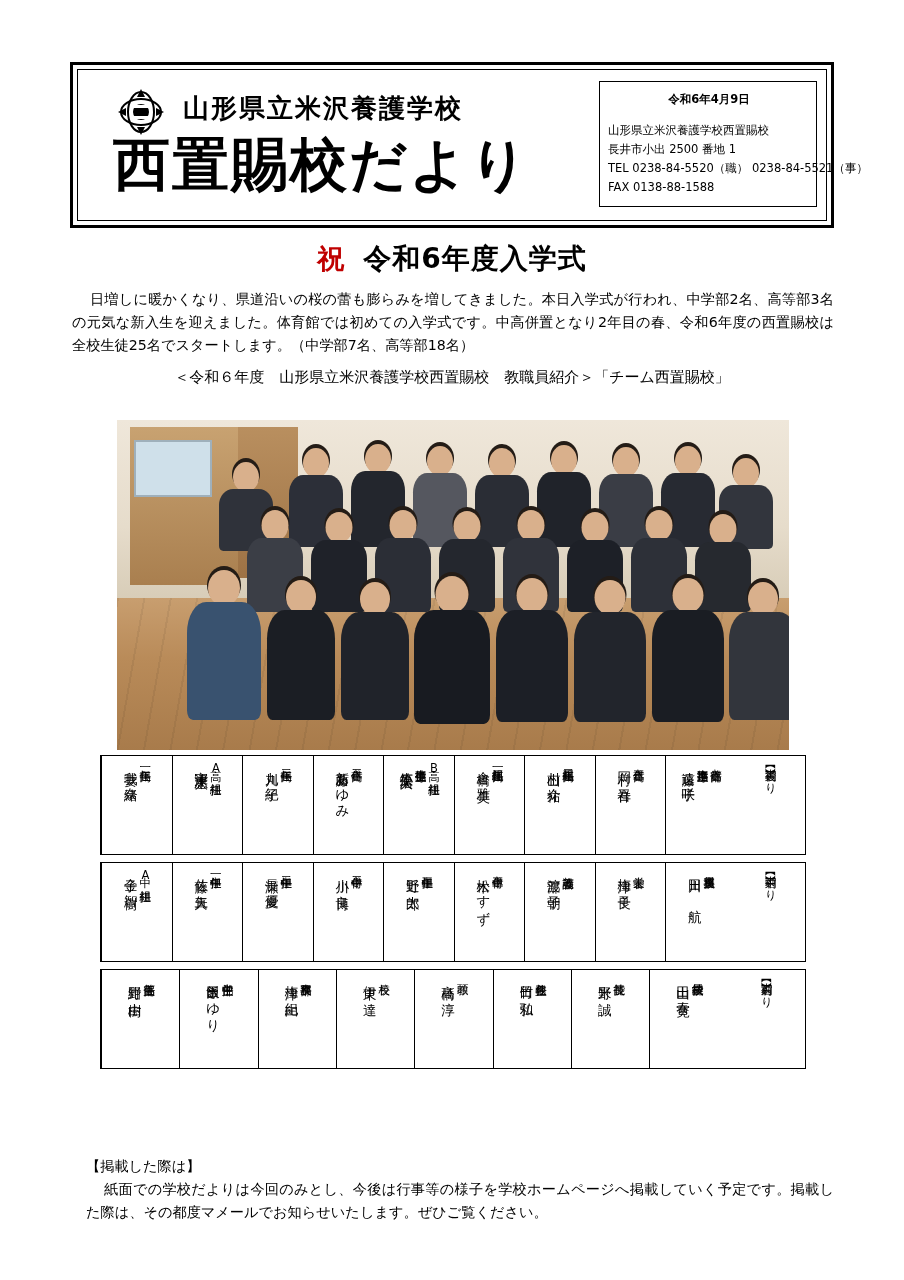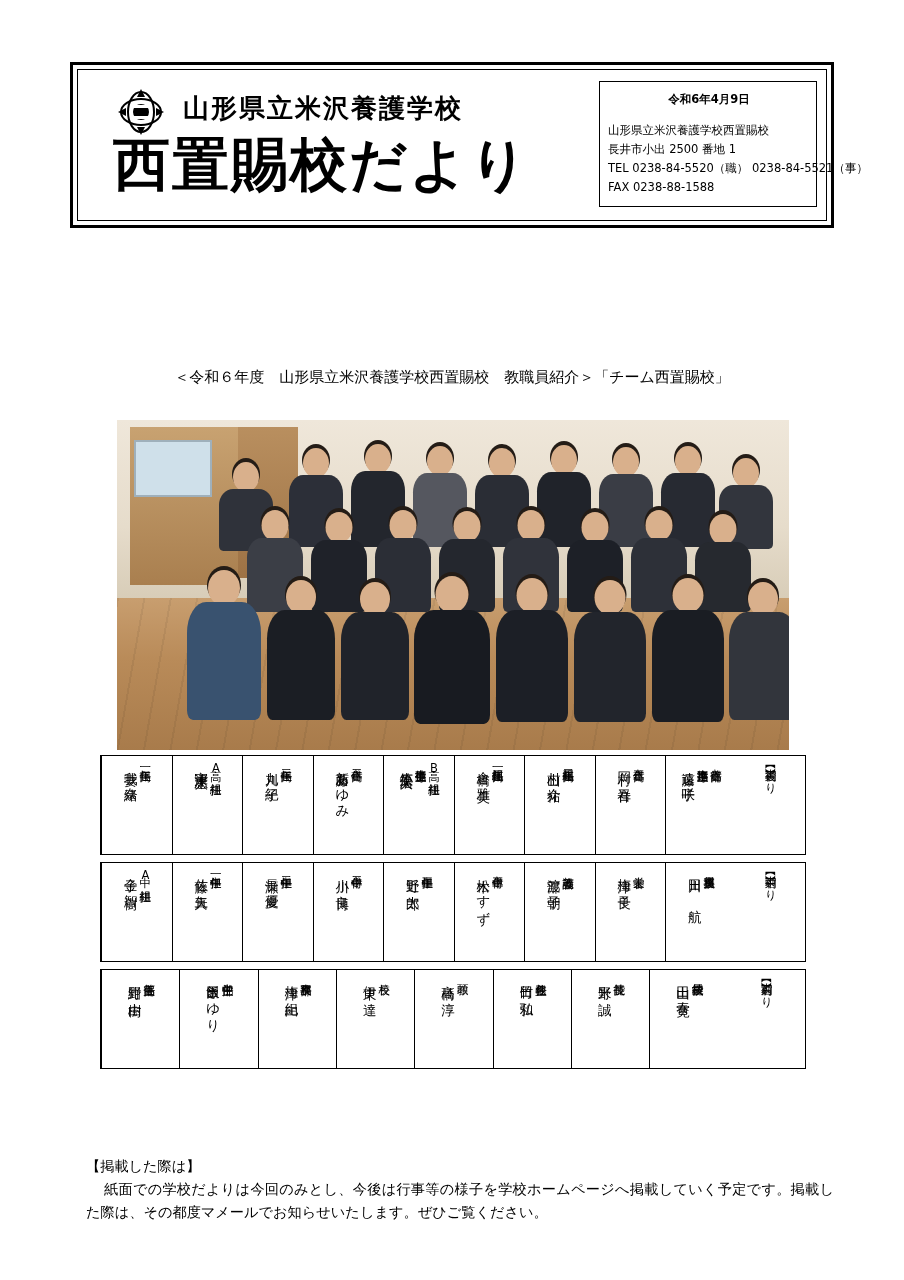--- a/index.html
+++ b/index.html
@@ -279,25 +279,30 @@
     </div>
 
     <div class="school-name">山形県立米沢養護学校</div>
     <div class="main-title">西置賜校だより</div>
 
     <div class="info-box">
       <div class="info-date">令和6年4月9日</div>
       <div class="info-line">山形県立米沢養護学校西置賜校</div>
       <div class="info-line">長井市小出 2500 番地 1</div>
       <div class="info-line">TEL 0238-84-5520（職）  0238-84-5521（事）</div>
-      <div class="info-line">FAX 0238-88-1588</div>
+      <div class="info-line">FAX 0138-88-1588</div>
     </div>
   </div>
 
-
+  <div class="celebrate">
+    <span class="mark">祝</span>
+    <span class="ceremony">令和6年度入学式</span>
+  </div>
+
+  <div class="para" id="intro-para">日増しに暖かくなり、県道沿いの桜の蕾も膨らみを増してきました。本日入学式が行われ、中学部2名、高等部3名の元気な新入生を迎えました。体育館では初めての入学式です。中高併置となり2年目の春、令和6年度の西置賜校は全校生徒25名でスタートします。（中学部7名、高等部18名）</div>
 
   <div class="staff-heading">＜令和６年度　山形県立米沢養護学校西置賜校　教職員紹介＞「チーム西置賜校」</div>
 
   <div class="photo">
     <div class="wall"></div>
     <div class="door"></div>
     <div class="door2"></div>
     <div class="window"></div>
     <div class="floor"></div>
     <div class="floorlines"></div>

